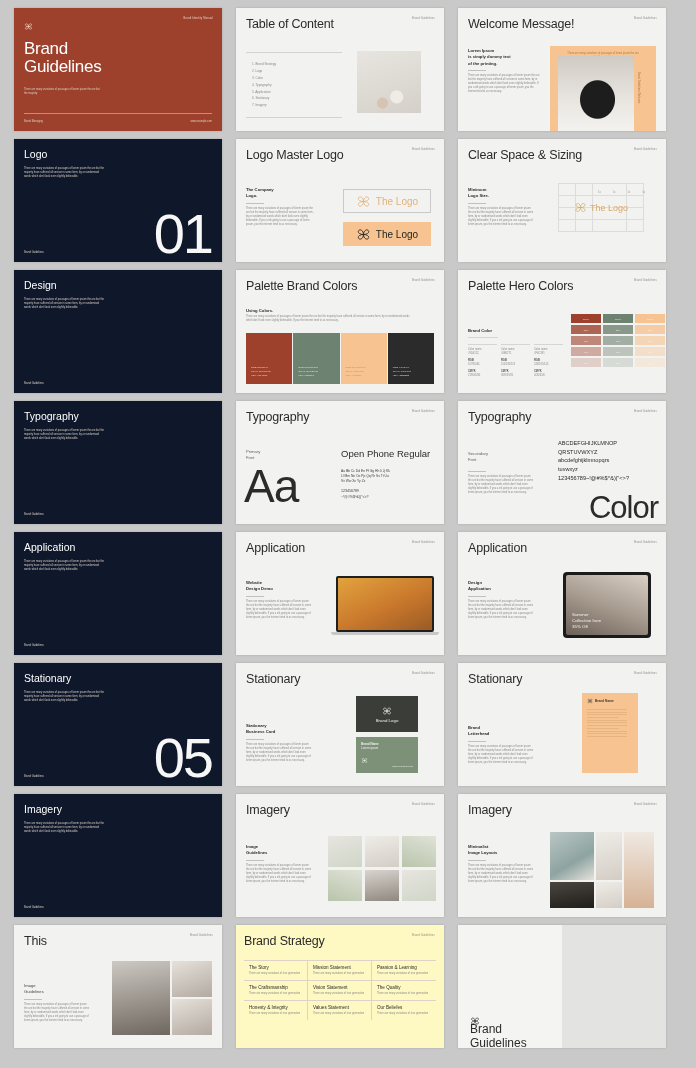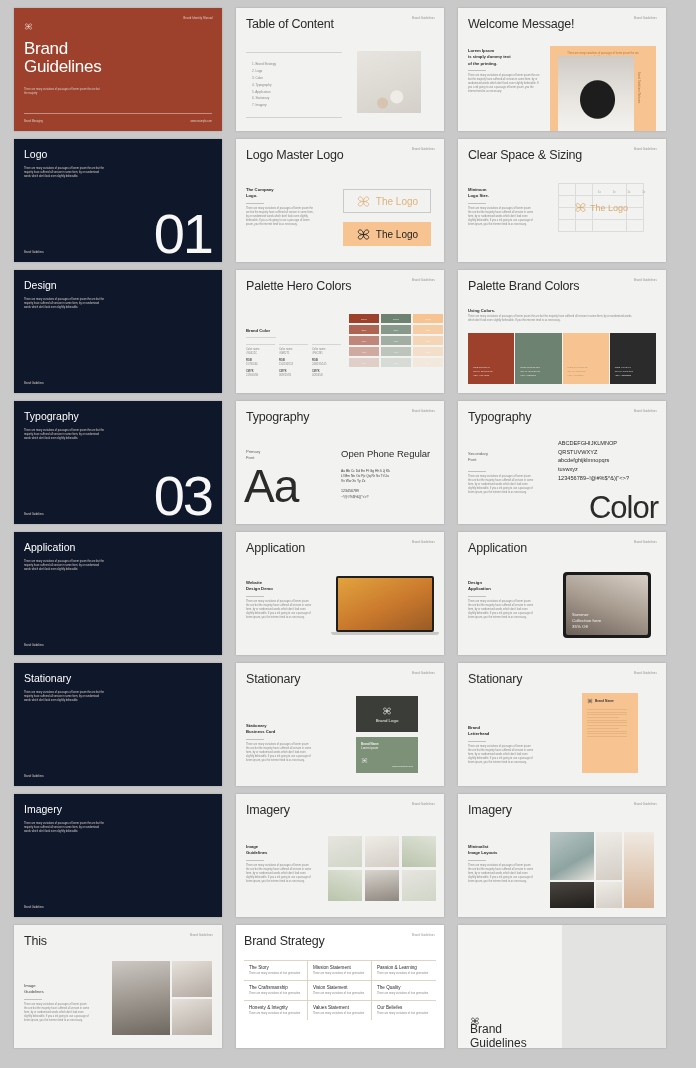--- a/index.html
+++ b/index.html
@@ -228,20 +228,60 @@
           <div class="st">Design</div>
           <div class="micro lt" style="width:80px;margin-top:7px">There are many variations of passages of lorem ipsum the are but the majority have suffered all version in some form, by or randomised words which don't look even slightly believable.</div>
           <div class="micro lt" style="position:absolute;left:10px;bottom:7px">Brand Guidelines</div>
         </div>
       </div>
     </div>
     <div class="cell">
       <div class="slide">
         <div class="pad">
           <div class="brandtag">Brand Guidelines</div>
+          <div class="title">Palette Brand Colors</div>
+          <div class="lbl" style="position:absolute;left:10px;top:38px">Using Colors.</div>
+          <div class="micro" style="position:absolute;left:10px;top:45px;width:170px">There are many variations of passages of lorem ipsum the are but the majority have suffered all version in some form, by or randomised words which don't look even slightly believable. If you the internet tend to as necessary.</div>
+          <div style="position:absolute;left:10px;right:10px;top:63px;height:51px;display:flex;gap:1px">
+            <div style="flex:1;background:#9d412c;position:relative">
+              <div style="position:absolute;left:5px;bottom:6px;font-size:2.5px;line-height:1.65;color:rgba(255,255,255,.78)">
+                <span style="display:block">RGB 157/65/44</span>
+                <span style="display:block">CMYK 21/90/0/30</span>
+                <span style="display:block">HEX #9D412C</span>
+              </div>
+            </div>
+            <div style="flex:1;background:#6e8271;position:relative">
+              <div style="position:absolute;left:5px;bottom:6px;font-size:2.5px;line-height:1.65;color:rgba(255,255,255,.78)">
+                <span style="display:block">RGB 110/130/113</span>
+                <span style="display:block">CMYK 36/9/29/31</span>
+                <span style="display:block">HEX #6E8271</span>
+              </div>
+            </div>
+            <div style="flex:1;background:#f6c391;position:relative">
+              <div style="position:absolute;left:5px;bottom:6px;font-size:2.5px;line-height:1.65;color:rgba(0,0,0,.28)">
+                <span style="display:block">RGB 246/195/145</span>
+                <span style="display:block">CMYK 0/26/45/0</span>
+                <span style="display:block">HEX #F6C391</span>
+              </div>
+            </div>
+            <div style="flex:1;background:#2b2b2b;position:relative">
+              <div style="position:absolute;left:5px;bottom:6px;font-size:2.5px;line-height:1.65;color:rgba(255,255,255,.78)">
+                <span style="display:block">RGB 43/43/43</span>
+                <span style="display:block">CMYK 0/0/0/100</span>
+                <span style="display:block">HEX #2B2B2B</span>
+              </div>
+            </div>
+          </div>
+        </div>
+      </div>
+    </div>
+    <div class="cell">
+      <div class="slide">
+        <div class="pad">
+          <div class="brandtag">Brand Guidelines</div>
           <div class="title">Palette Hero Colors</div>
           <div class="lbl" style="position:absolute;left:10px;top:58px;border-bottom:1px solid #d5d5d5;padding-bottom:3px;width:30px">Brand Color</div>
           <div style="position:absolute;left:10px;top:74px;width:95px;display:flex;gap:4px">
             <div style="flex:1">
               <div style="border-top:1px solid #d5d5d5;padding-top:3px">
                 <div class="micro">Color name</div>
                 <div class="micro">#9D412C</div>
                 <div class="micro" style="margin-top:3px;font-weight:700;color:#555">RGB</div>
                 <div class="micro">157/65/44</div>
                 <div class="micro" style="margin-top:3px;font-weight:700;color:#555">CMYK</div>
@@ -323,65 +363,24 @@
               </div>
               <div style="width:30px;height:9px;background:#f6c391;opacity:0.20;position:relative">
                 <span style="position:absolute;left:50%;top:50%;transform:translate(-50%,-50%);font-size:2.3px;color:rgba(255,255,255,.85)">20%</span>
               </div>
             </div>
           </div>
         </div>
       </div>
     </div>
     <div class="cell">
-      <div class="slide">
-        <div class="pad">
-          <div class="brandtag">Brand Guidelines</div>
-          <div class="title">Palette Brand Colors</div>
-          <div class="lbl" style="position:absolute;left:10px;top:38px">Using Colors.</div>
-          <div class="micro" style="position:absolute;left:10px;top:45px;width:170px">There are many variations of passages of lorem ipsum the are but the majority have suffered all version in some form, by or randomised words which don't look even slightly believable. If you the internet tend to as necessary.</div>
-          <div style="position:absolute;left:10px;right:10px;top:63px;height:51px;display:flex;gap:1px">
-            <div style="flex:1;background:#9d412c;position:relative">
-              <div style="position:absolute;left:5px;bottom:6px;font-size:2.5px;line-height:1.65;color:rgba(255,255,255,.78)">
-                <span style="display:block">RGB 157/65/44</span>
-                <span style="display:block">CMYK 21/90/0/30</span>
-                <span style="display:block">HEX #9D412C</span>
-              </div>
-            </div>
-            <div style="flex:1;background:#6e8271;position:relative">
-              <div style="position:absolute;left:5px;bottom:6px;font-size:2.5px;line-height:1.65;color:rgba(255,255,255,.78)">
-                <span style="display:block">RGB 110/130/113</span>
-                <span style="display:block">CMYK 36/9/29/31</span>
-                <span style="display:block">HEX #6E8271</span>
-              </div>
-            </div>
-            <div style="flex:1;background:#f6c391;position:relative">
-              <div style="position:absolute;left:5px;bottom:6px;font-size:2.5px;line-height:1.65;color:rgba(0,0,0,.28)">
-                <span style="display:block">RGB 246/195/145</span>
-                <span style="display:block">CMYK 0/26/45/0</span>
-                <span style="display:block">HEX #F6C391</span>
-              </div>
-            </div>
-            <div style="flex:1;background:#2b2b2b;position:relative">
-              <div style="position:absolute;left:5px;bottom:6px;font-size:2.5px;line-height:1.65;color:rgba(255,255,255,.78)">
-                <span style="display:block">RGB 43/43/43</span>
-                <span style="display:block">CMYK 0/0/0/100</span>
-                <span style="display:block">HEX #2B2B2B</span>
-              </div>
-            </div>
-          </div>
-        </div>
-      </div>
-    </div>
-    <div class="cell">
       <div class="slide sect">
         <div class="pad">
           <div class="st">Typography</div>
           <div class="micro lt" style="width:80px;margin-top:7px">There are many variations of passages of lorem ipsum the are but the majority have suffered all version in some form, by or randomised words which don't look even slightly believable.</div>
-          <div class="num">03</div>
           <div class="micro lt" style="position:absolute;left:10px;bottom:7px">Brand Guidelines</div>
         </div>
       </div>
     </div>
     <div class="cell">
       <div class="slide">
         <div class="pad">
           <div class="brandtag">Brand Guidelines</div>
           <div class="title">Typography</div>
           <div class="lbl" style="position:absolute;left:10px;top:48px;font-weight:400;color:#666">
@@ -478,20 +477,21 @@
             </div>
           </div>
         </div>
       </div>
     </div>
     <div class="cell">
       <div class="slide sect">
         <div class="pad">
           <div class="st">Stationary</div>
           <div class="micro lt" style="width:80px;margin-top:7px">There are many variations of passages of lorem ipsum the are but the majority have suffered all version in some form, by or randomised words which don't look even slightly believable.</div>
+          <div class="num">05</div>
           <div class="micro lt" style="position:absolute;left:10px;bottom:7px">Brand Guidelines</div>
         </div>
       </div>
     </div>
     <div class="cell">
       <div class="slide">
         <div class="pad">
           <div class="brandtag">Brand Guidelines</div>
           <div class="title">Stationary</div>
           <div style="position:absolute;left:10px;top:60px;width:66px">
@@ -635,21 +635,21 @@
           </div>
           <div style="position:absolute;left:98px;top:36px;width:100px;height:74px;display:grid;grid-template-columns:58px 40px;grid-template-rows:36px 36px;gap:2px">
             <div class="ph ph-mood1" style="grid-row:1 / span 2"></div>
             <div class="ph ph-mood2"></div>
             <div class="ph ph-mood2"></div>
           </div>
         </div>
       </div>
     </div>
     <div class="cell">
-      <div class="slide" style="background:#ffffff">
+      <div class="slide" style="background:#fef9c3">
         <div class="pad" style="padding:9px 8px">
           <div class="brandtag">Brand Guidelines</div>
           <div class="title">Brand Strategy</div>
           <div style="position:absolute;left:8px;right:8px;top:35px;display:grid;grid-template-columns:1fr 1fr 1fr;border-top:1px solid #ded3c6">
             <div style="padding:4px 5px;border-right:1px solid #ded3c6;border-bottom:1px solid #ded3c6">
               <div style="font-size:4.6px;color:#2b2b2b;margin-bottom:2px">The Story</div>
               <div class="micro" style="width:52px">There are many variations of true generation</div>
             </div>
             <div style="padding:4px 5px;border-right:1px solid #ded3c6;border-bottom:1px solid #ded3c6">
               <div style="font-size:4.6px;color:#2b2b2b;margin-bottom:2px">Mission Statement</div>

